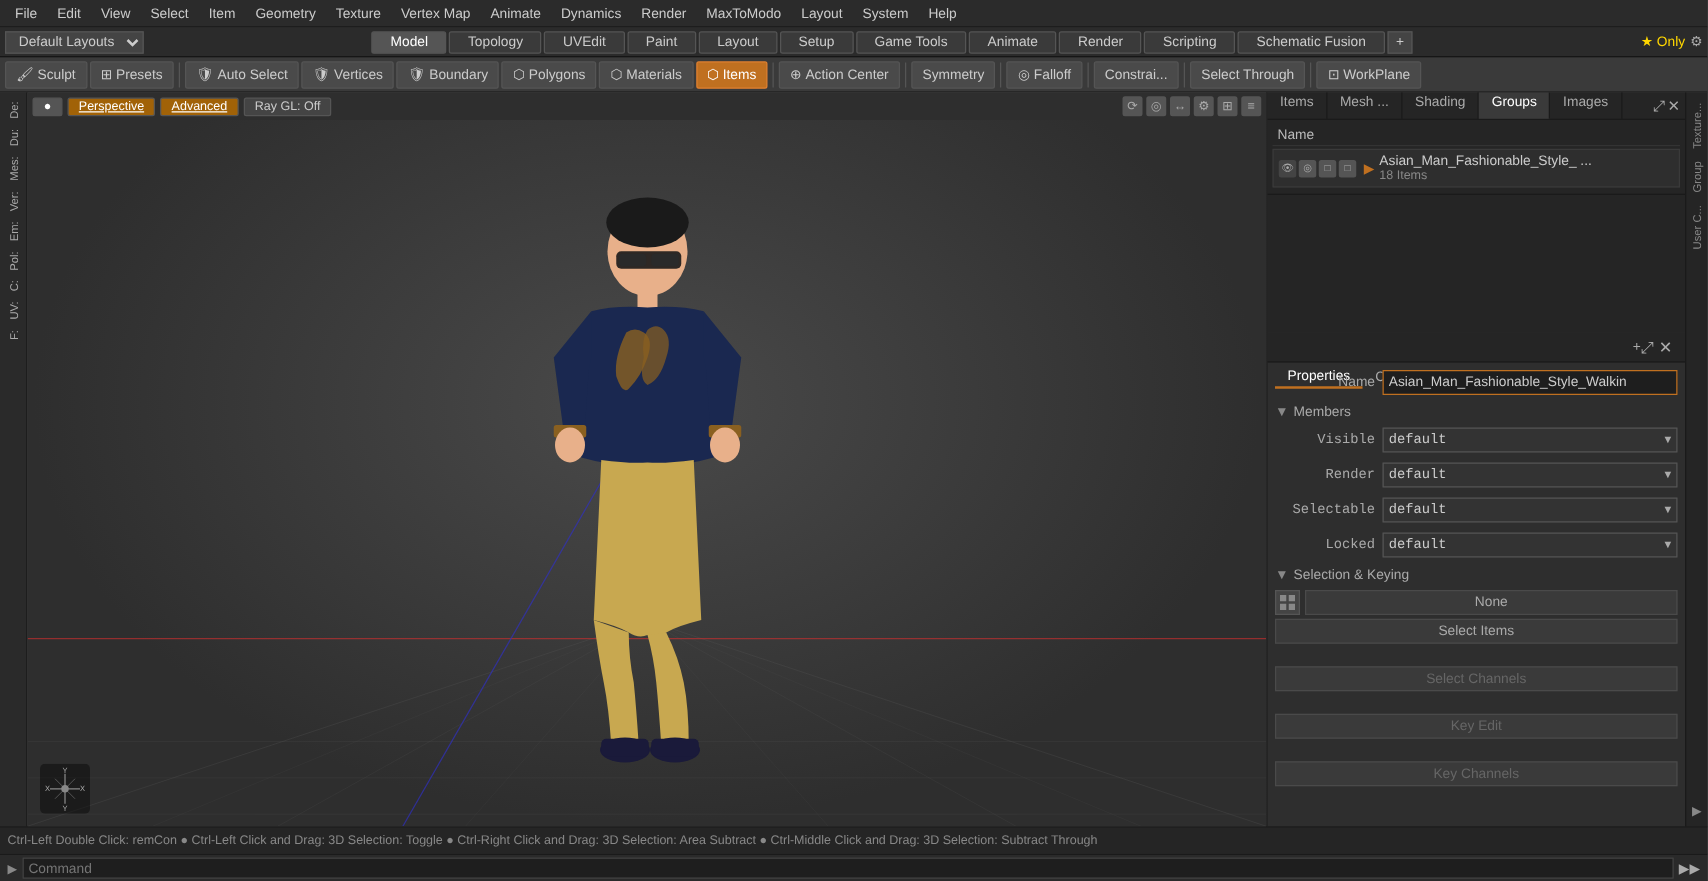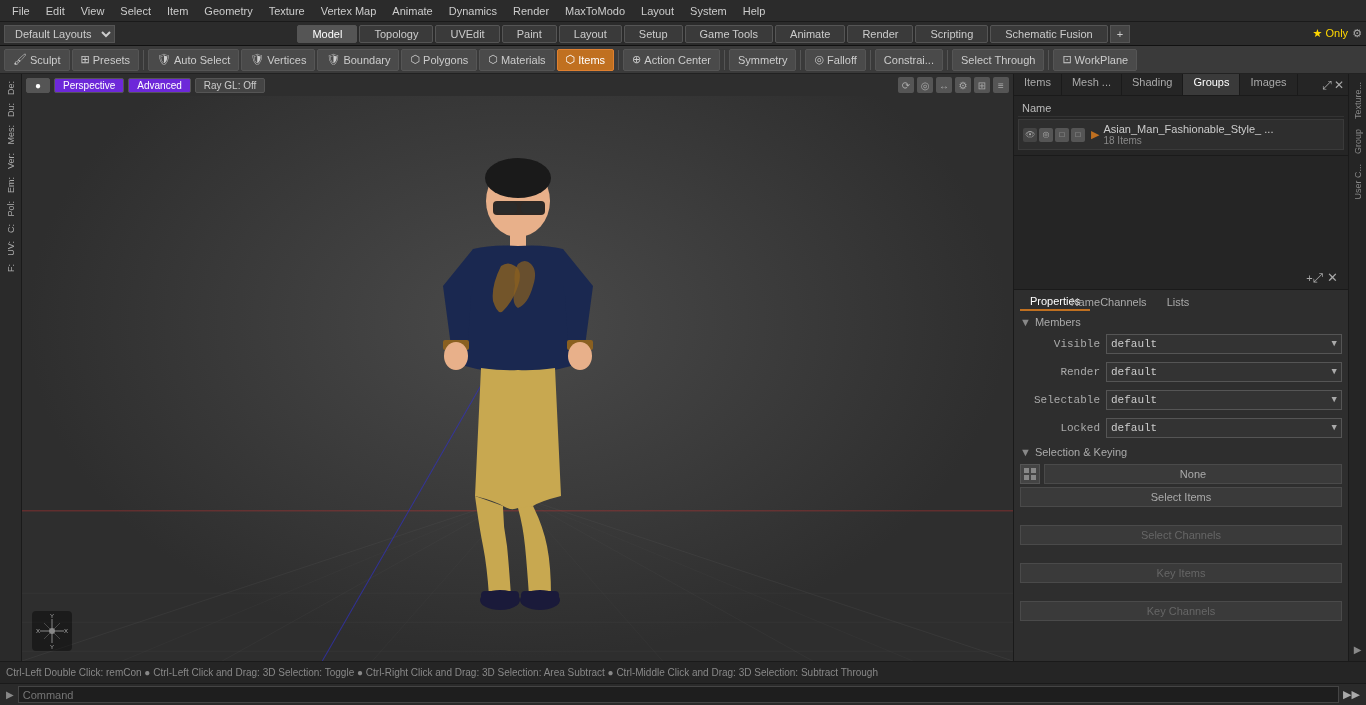--- a/index.html
+++ b/index.html
@@ -163,21 +163,21 @@
     }
     .vp-btn {
       padding: 1px 8px;
       background: #444;
       border: 1px solid #555;
       color: #ccc;
       font-size: 10px;
       cursor: pointer;
       border-radius: 2px;
     }
-    .vp-btn.active { background: #6d28d9; color: #fff; }
+    .vp-btn.active { background: #a16207; color: #fff; text-decoration: underline; }
     .vp-icons {
       margin-left: auto;
       display: flex;
       gap: 3px;
       align-items: center;
     }
     .vp-icon {
       width: 16px;
       height: 16px;
       background: #555;
@@ -782,20 +782,21 @@
         <div class="prop-tab-icons">
           <span class="prop-tab-icon">⤢</span>
           <span class="prop-tab-icon">✕</span>
         </div>
       </div>
 
       <div id="properties-content">
 
         <div class="prop-name-row">
           <span class="prop-label">Name</span>
+          <input type="text" class="prop-input prop-input-orange" value="Asian_Man_Fashionable_Style_Walkin" style="">
         </div>
 
         <div class="prop-section-header">
           <span class="prop-section-arrow">▼</span>
           <span>Members</span>
         </div>
 
         <div class="prop-row">
           <span class="prop-label">Visible</span>
           <div class="prop-select" style="flex:1;display:flex;align-items:center;padding:1px 4px;background:#333;border:1px solid #555;height:20px;">
@@ -841,21 +842,21 @@
                 <rect x="7" y="0" width="5" height="5" fill="#888"></rect>
                 <rect x="0" y="7" width="5" height="5" fill="#888"></rect>
                 <rect x="7" y="7" width="5" height="5" fill="#888"></rect>
               </svg>
             </div>
             <div class="keying-btn" style="flex:1;margin-bottom:0;">None</div>
           </div>
 
           <div class="keying-btn">Select Items</div>
           <div class="keying-btn" style="color:#666;">Select Channels</div>
-          <div class="keying-btn" style="color:#666;">Key Items</div>
+          <div class="keying-btn" style="color:#666;">Key Edit</div>
           <div class="keying-btn" style="color:#666;">Key Channels</div>
         </div>
       </div>
     </div>
   </div>
 
   <div id="right-strip">
     <div class="strip-item">Texture...</div>
     <div class="strip-item">Group</div>
     <div class="strip-item">User C...</div>

